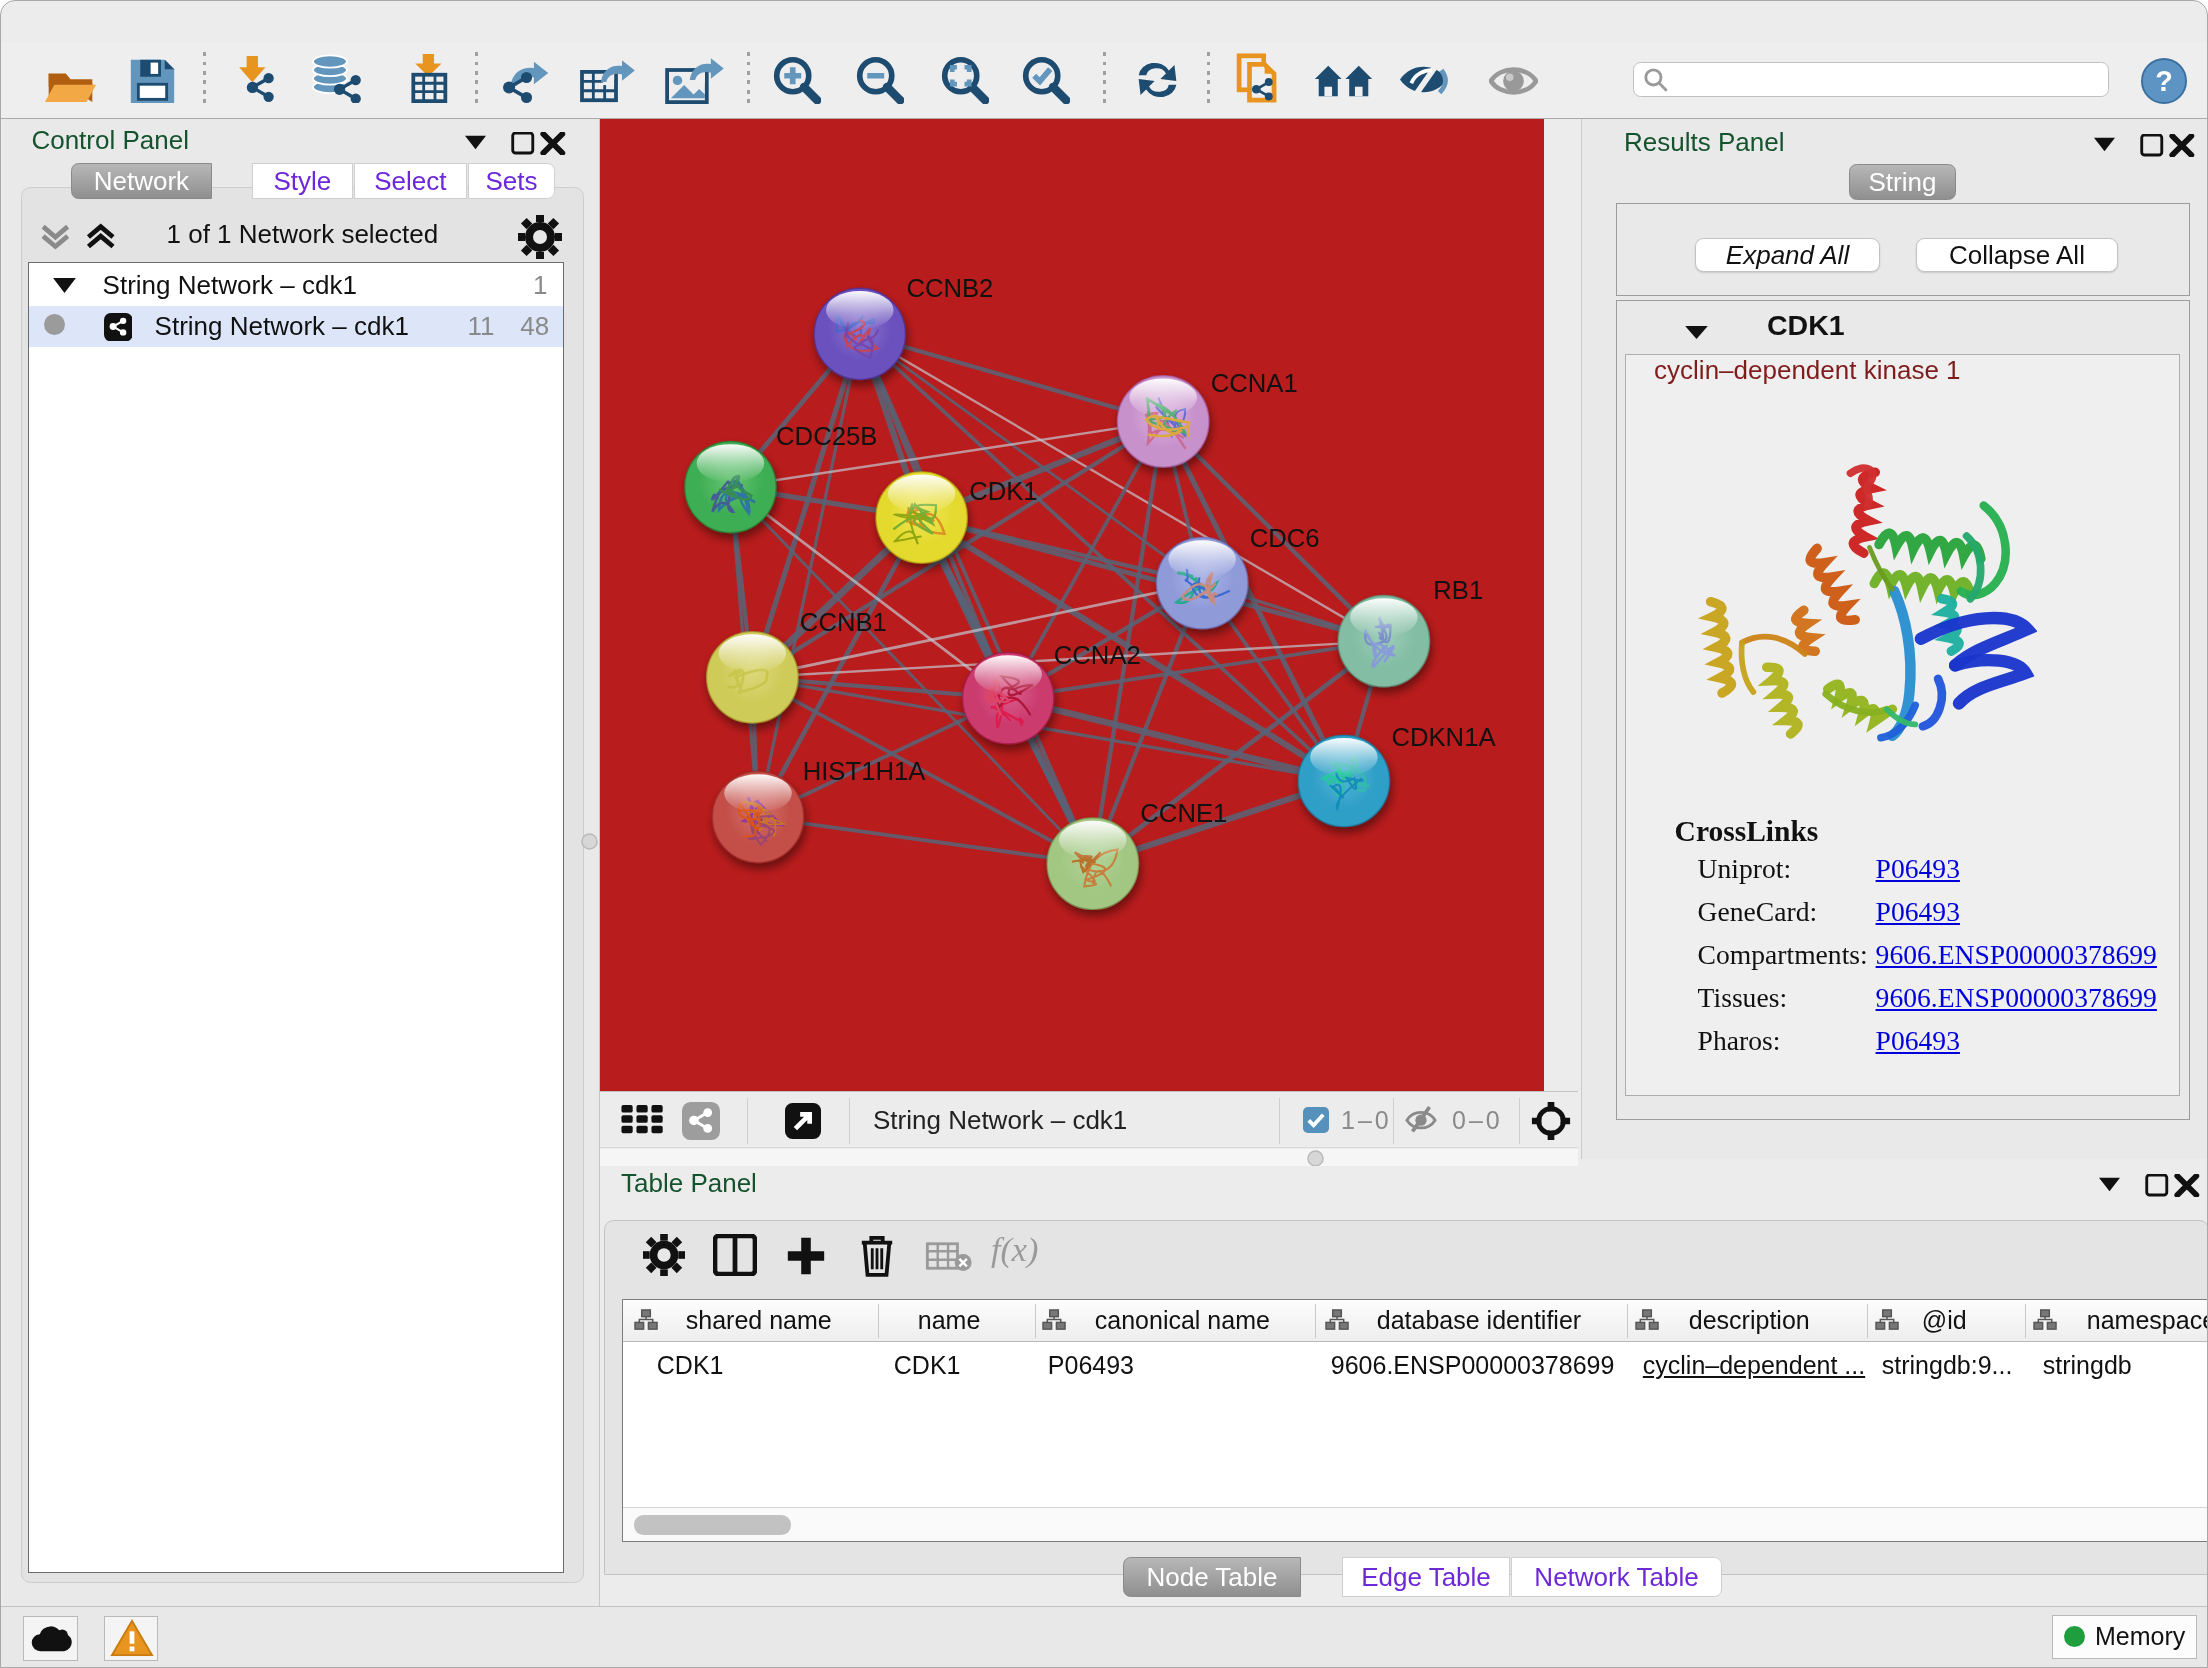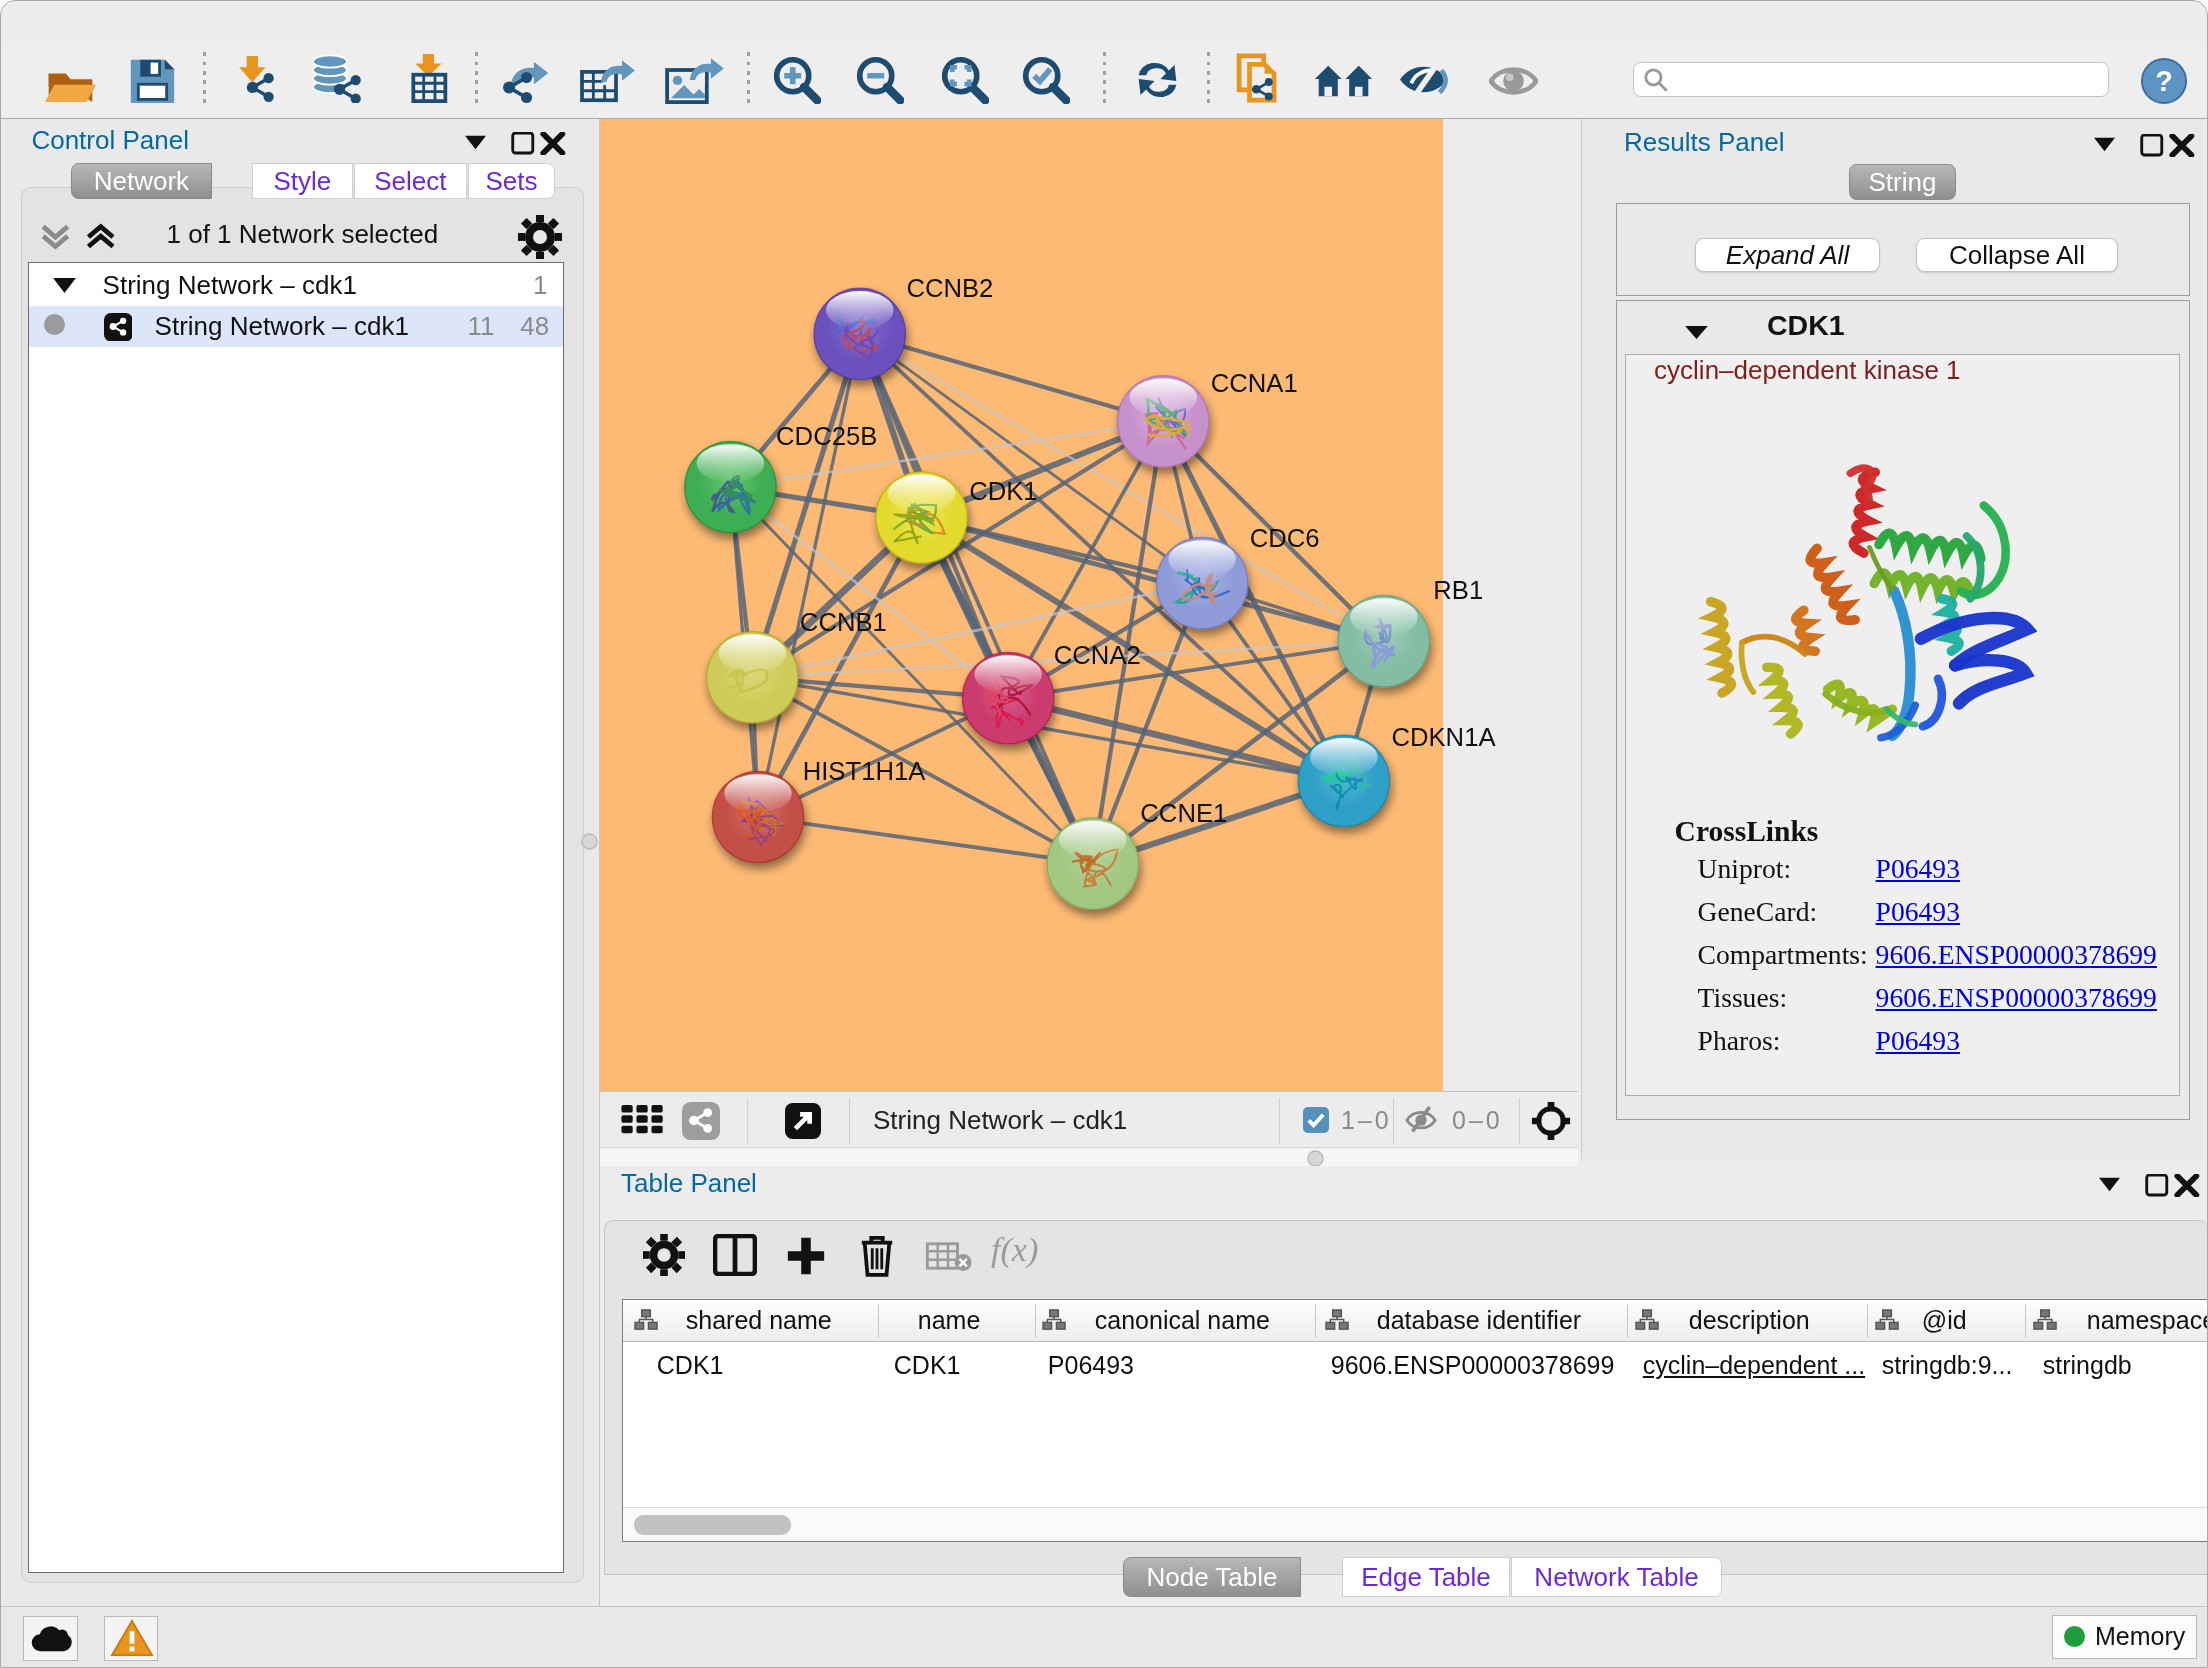--- a/index.html
+++ b/index.html
@@ -12,33 +12,33 @@
   background:#8f8f94; border:1px solid #7a7a80; }
 #title { position:absolute; top:6.7px; width:100%; text-align:center; font-size:27px; color:#404040; font-weight:bold;}
 
 #toolbar { position:absolute; left:0; top:41px; width:100%; height:77px; background:#eeeeee; border-bottom:1.9px solid #a9a9a9; }
 .ticon { position:absolute; }
 .tsep { position:absolute; top:9.5px; height:57px; width:2.9px; background:repeating-linear-gradient(#9f9f9f 0 3.8px, rgba(0,0,0,0) 3.8px 9.5px); }
 #searchbox { position:absolute; left:1632px; top:20px; width:476px; height:35px; background:#fff;
   border:1.9px solid #c0c0c0; border-radius:7.6px; }
 #searchbox svg { position:absolute; left:7.6px; top:2.9px; }
 
-.phead { position:absolute; font-size:26px; color:#0369a1; }
+.phead { position:absolute; font-size:26px; color:#14532d; }
 .pbtns { position:absolute; }
 #cpanel { position:absolute; left:1.9px; top:118px; width:597px; height:1487px; background:#e9e9e9; border-right:1.9px solid #c6c6c6;}
 .tabsel { background:linear-gradient(#b7b7b7,#8f8f8f); color:#fff; border:1px solid #8a8a8a;}
 .tabun  { background:#fff; color:#6d28d9; border:1px solid #cfcfcf;margin-left:40px; }
 .tab { position:absolute; height:36px; font-size:26px; text-align:center; line-height:34px; z-index:5; }
 #cp-sub { position:absolute; left:18px; top:68px; width:563px; height:1396px; background:#e3e3e3;
   border:1px solid #cdcdcd; border-radius:9.5px; }
 #cp-bar { position:absolute; left:0px; top:27px; width:100%; height:48px; }
 #cp-tree { position:absolute; left:5.7px; top:74px; width:536px; height:1311px; background:#fff; border:1.9px solid #6b6b6b; }
 .trow { position:absolute; left:0; width:100%; height:41px; font-size:26px; color:#111; }
 
-#netview { position:absolute; left:599px; top:118px; width:843px; height:972px; background:#fdba74; }
+#netview { position:absolute; left:599px; top:118px; width:944px; height:972px; background:#b91c1c; }
 #netbar { position:absolute; left:599px; top:1090px; width:978px; height:57px; background:#ececec;
   border-top:1.9px solid #c2c2c2; border-bottom:1px solid #d8d8d8; }
 .nbsep { position:absolute; top:5.7px; height:46px; border-left:1.9px solid #cecece; }
 #netstrip { position:absolute; left:599px; top:1148px; width:978px; height:17px; background:#f6f6f6; }
 
 #results { position:absolute; left:1580px; top:118px; width:629px; height:1040px; background:#e9e9e9; border-left:1px solid #cacaca;}
 #res-box1 { position:absolute; left:34px; top:84px; width:574px; height:93px; background:#e9e9e9; border:1.9px solid #9c9c9c; }
 #res-box2 { position:absolute; left:34px; top:181px; width:574px; height:820px; background:#e9e9e9; border:1.9px solid #9c9c9c; }
 .btn { position:absolute; background:#fff; border:1px solid #c2c2c2; border-radius:8.6px; font-size:26px;
   text-align:center; color:#111; box-shadow:0 1px 1.9px rgba(0,0,0,0.15); }

